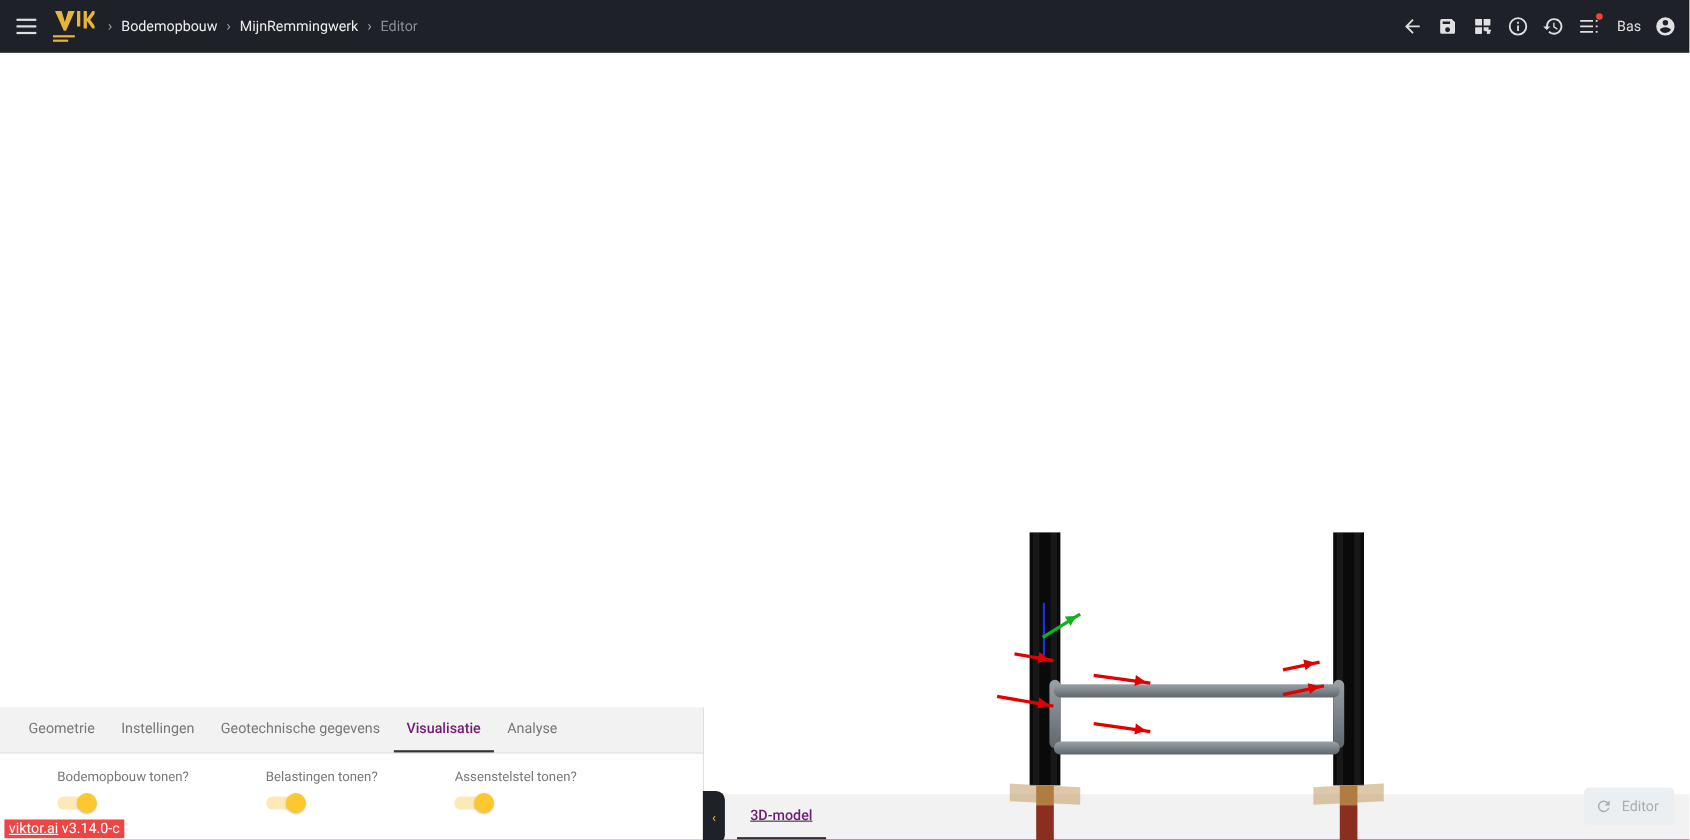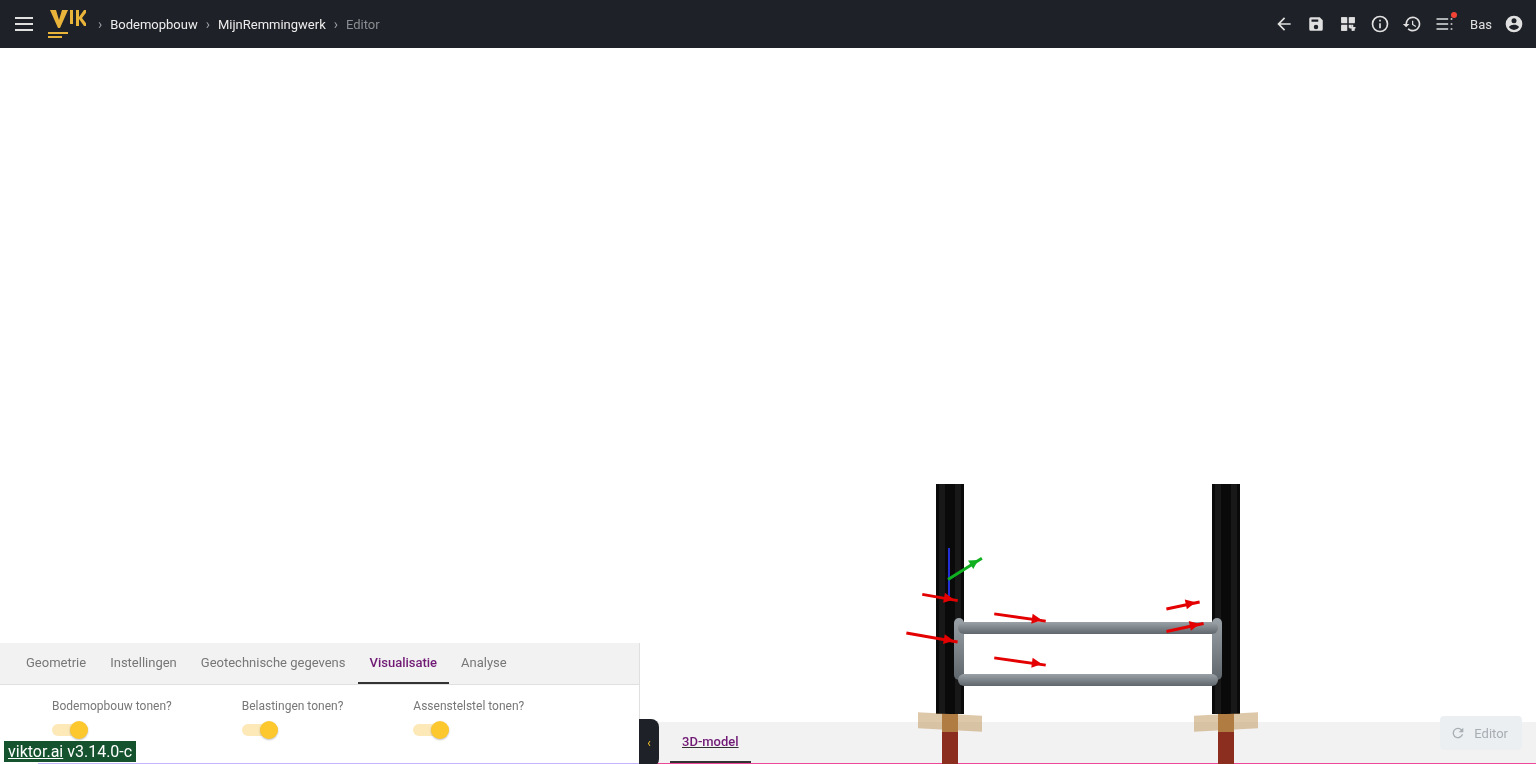--- a/index.html
+++ b/index.html
@@ -51,21 +51,21 @@
 
 .viewcube { position:absolute; right:14px; top:56px; width:34px; height:34px; background:#2b2f36; border-radius:4px; display:flex; align-items:center; justify-content:center; cursor:pointer; }
 .viewcube svg { fill:#e0e0e0; }
 .kebab { position:absolute; right:14px; top:100px; width:30px; height:30px; background:#fdd94f; border-radius:50%; display:flex; align-items:center; justify-content:center; cursor:pointer; color:#333; }
 
 
 .update-btn { position:absolute; right:14px; bottom:14px; height:34px; padding:0 14px 0 10px; background:#eceff1; color:#a6adb3; border-radius:4px; display:flex; align-items:center; gap:8px; font-size:13px; cursor:default; }
 .update-btn svg { fill:#a6adb3; }
 
 
-.version { position:absolute; left:4px; bottom:2px; background:#14532d; color:#fff; font-size:16px; padding:1px 4px; }
+.version { position:absolute; left:4px; bottom:2px; background:#ef4444; color:#fff; font-size:13px; padding:1px 4px; }
 .version a { color:#fff; text-decoration:underline; }
 
 
 .scene { position:absolute; inset:42px 0 0 0; display:flex; align-items:center; justify-content:center; }
 .structure { position:relative; width:400px; height:560px; }
 .pile { position:absolute; width:28px; top:0; bottom:0; }
 .pile.left { left:48px; }
 .pile.right { right:48px; }
 .flange { position:absolute; left:0; right:0; height:230px; background:#0a0a0a; }
 .flange::before, .flange::after { content:""; position:absolute; top:0; bottom:0; width:6px; background:rgba(255,255,255,0.06); }

